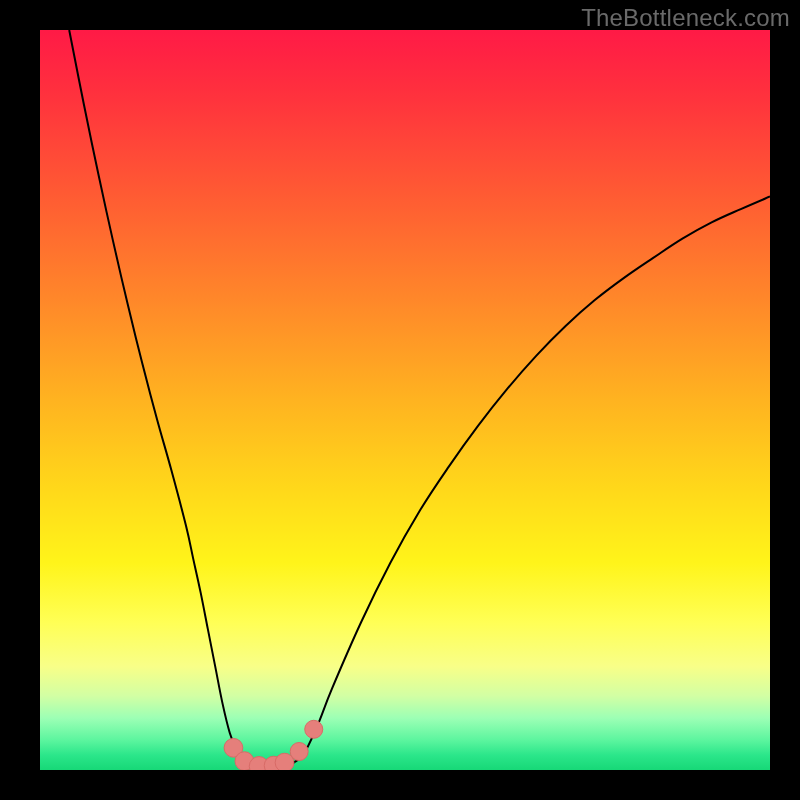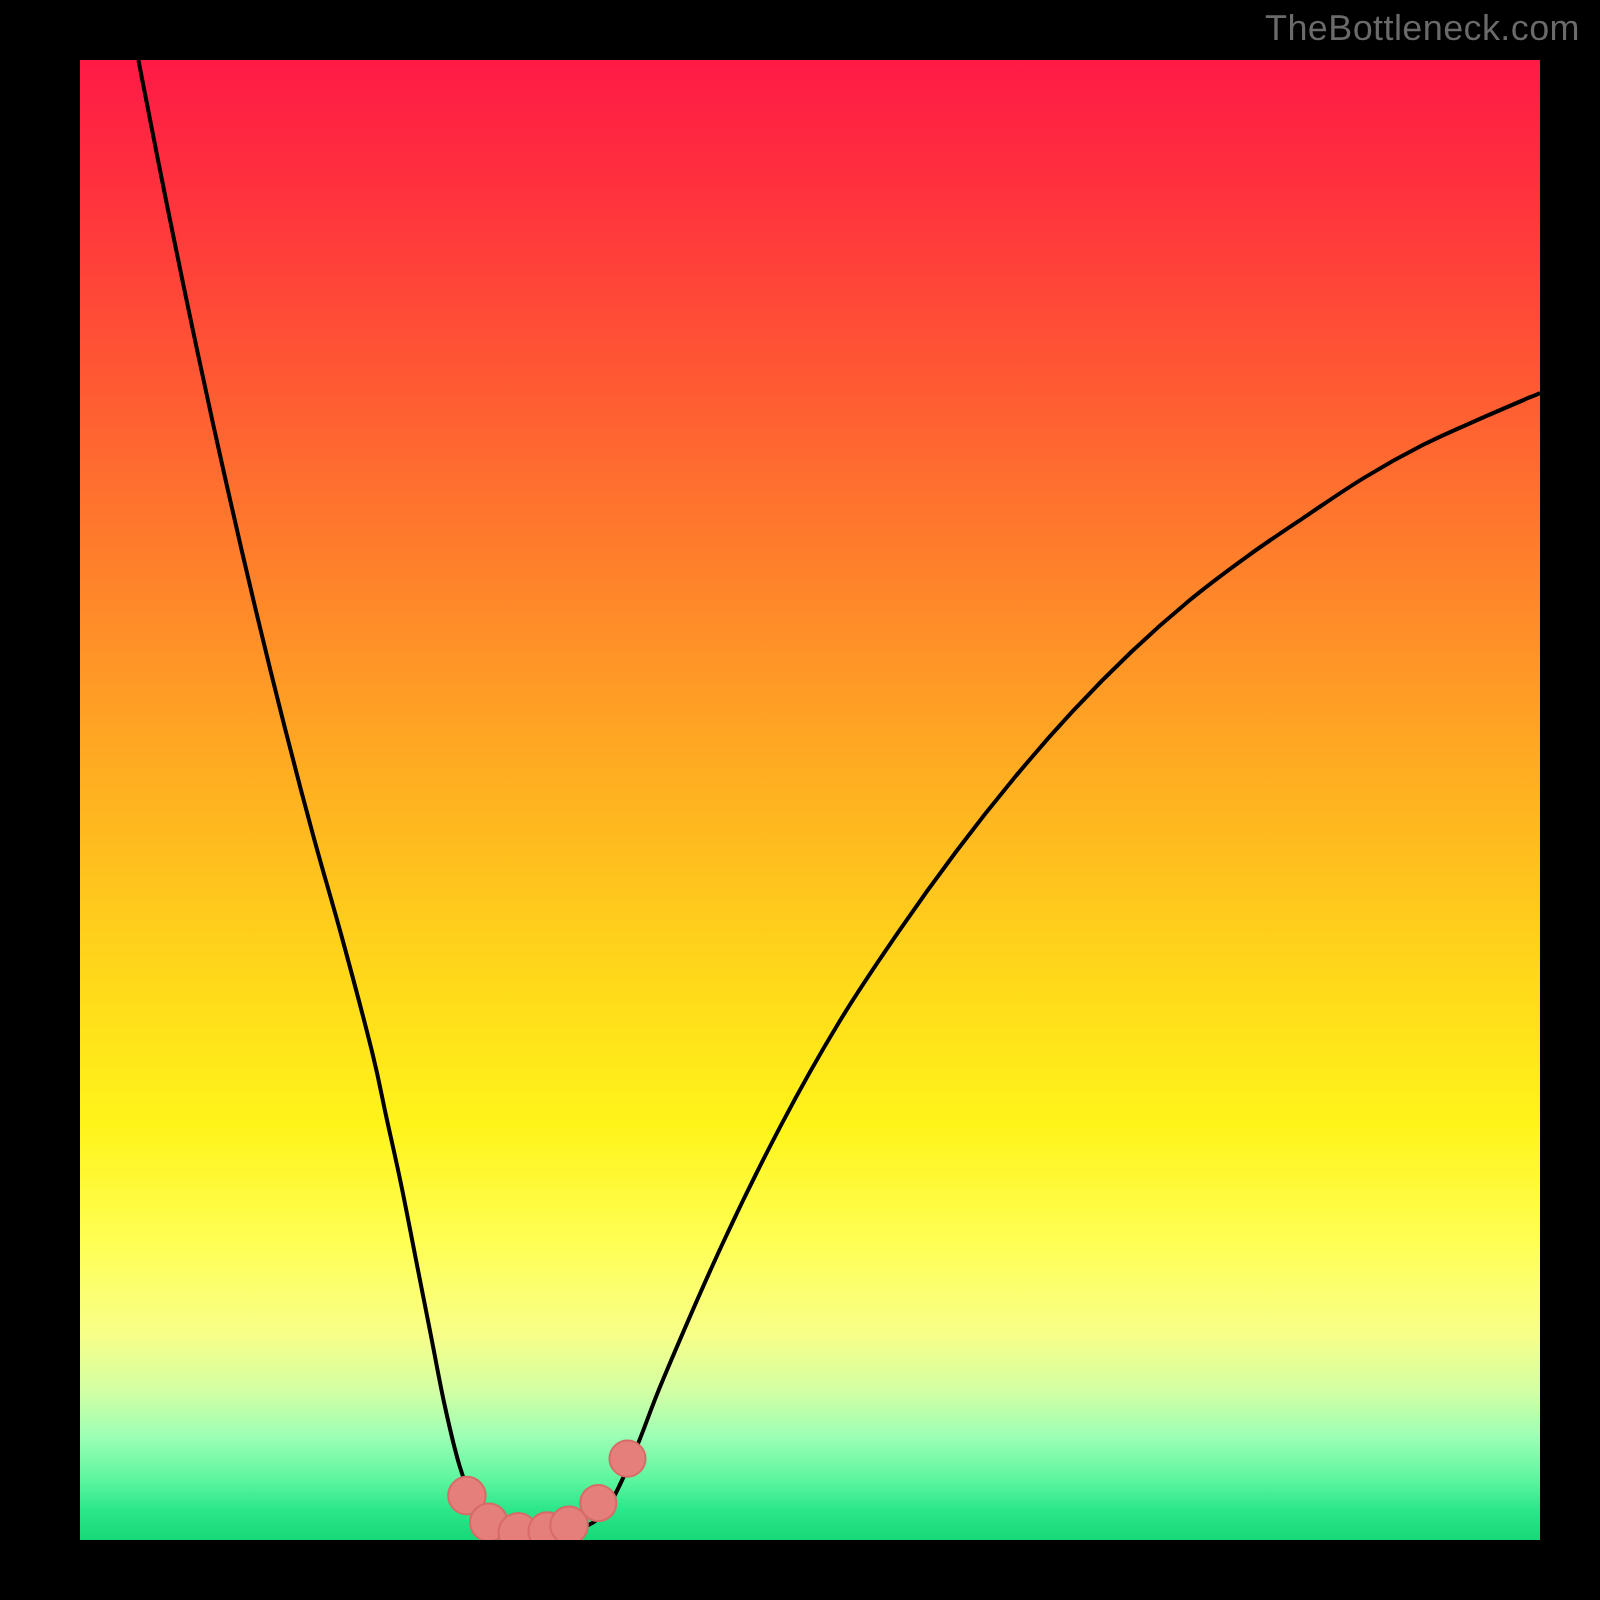--- a/index.html
+++ b/index.html
@@ -47,21 +47,21 @@
     left: 0;
     top: 0;
     width: 730px;
     height: 740px;
   }
   .watermark {
     position: absolute;
     top: 4px;
     right: 10px;
     color: #6a6a6a;
-    font-size: 18px;
+    font-size: 24px;
     font-weight: 500;
     letter-spacing: 0.2px;
   }
 </style>
 </head>
 <body>
 
 <div class="frame">
   <div class="plot">
     <svg class="curve-svg" viewBox="0 0 730 740" preserveAspectRatio="none">

